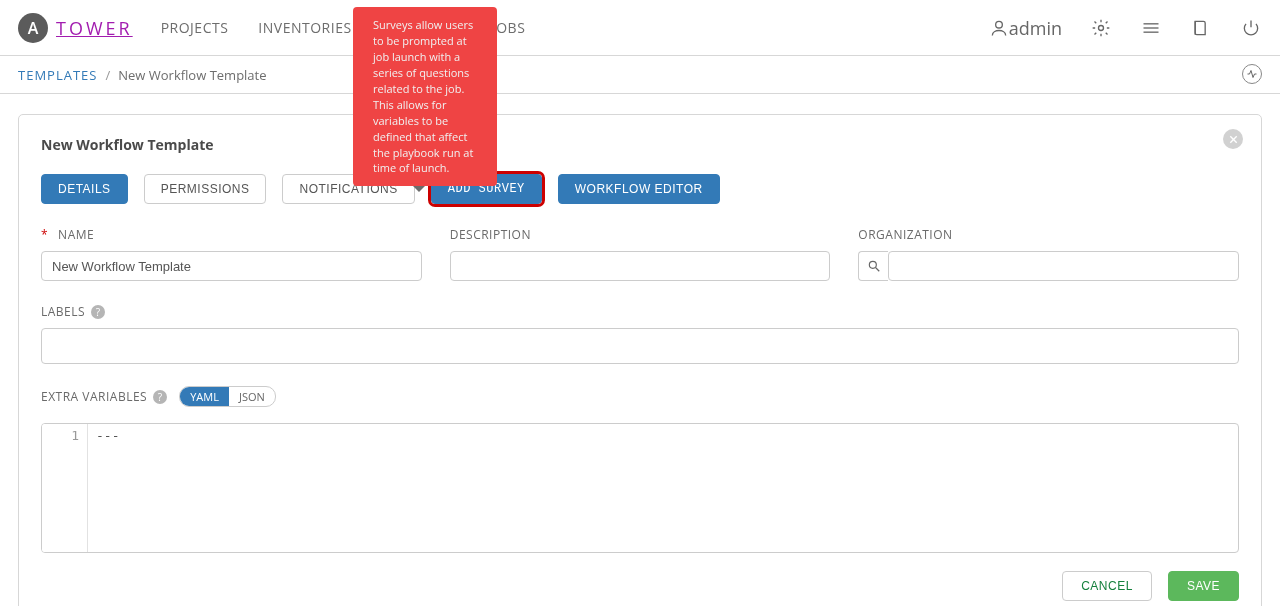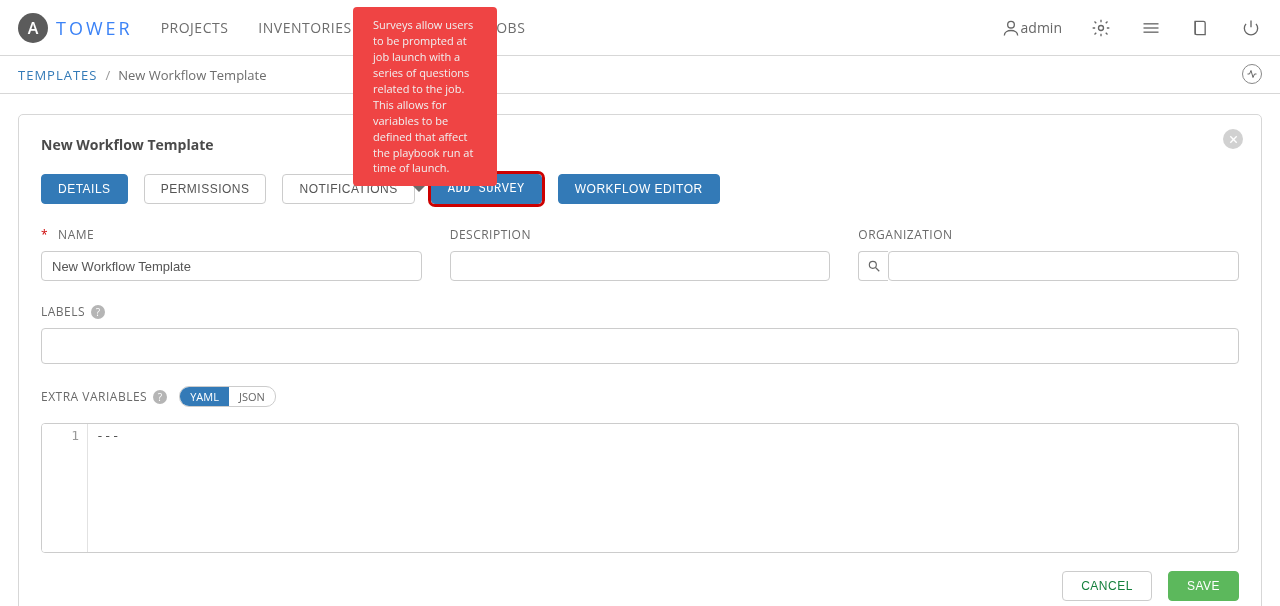--- a/index.html
+++ b/index.html
@@ -37,39 +37,40 @@
     color: #fff;
     font-weight: 600;
     display: flex;
     align-items: center;
     justify-content: center;
     font-size: 16px;
   }
   .brand-text {
     font-size: 18px;
     letter-spacing: 3px;
-    color: #3b82f6;
+    color: #a21caf;
     font-weight: 500;
+    text-decoration: underline;
   }
   .nav-links {
     display: flex;
     gap: 30px;
     flex: 1;
     font-size: 14px;
     color: #6d6d6d;
     letter-spacing: 0.5px;
   }
   .nav-link { cursor: pointer; }
   .nav-right {
     display: flex;
     align-items: center;
     gap: 28px;
     color: #666;
   }
-  .user-chip { display: flex; align-items: center; font-size: 14px; }
+  .user-chip { display: flex; align-items: center; font-size: 18px; }
   .icon-btn { width: 22px; height: 22px; display: flex; align-items: center; justify-content: center; cursor: pointer; color: #666; }
   .icon-btn svg, .user-chip svg { width: 20px; height: 20px; stroke: #666; fill: none; stroke-width: 1.6; }
 
   
   .breadcrumb {
     height: 38px;
     display: flex;
     align-items: center;
     padding: 0 18px;
     font-size: 13px;

